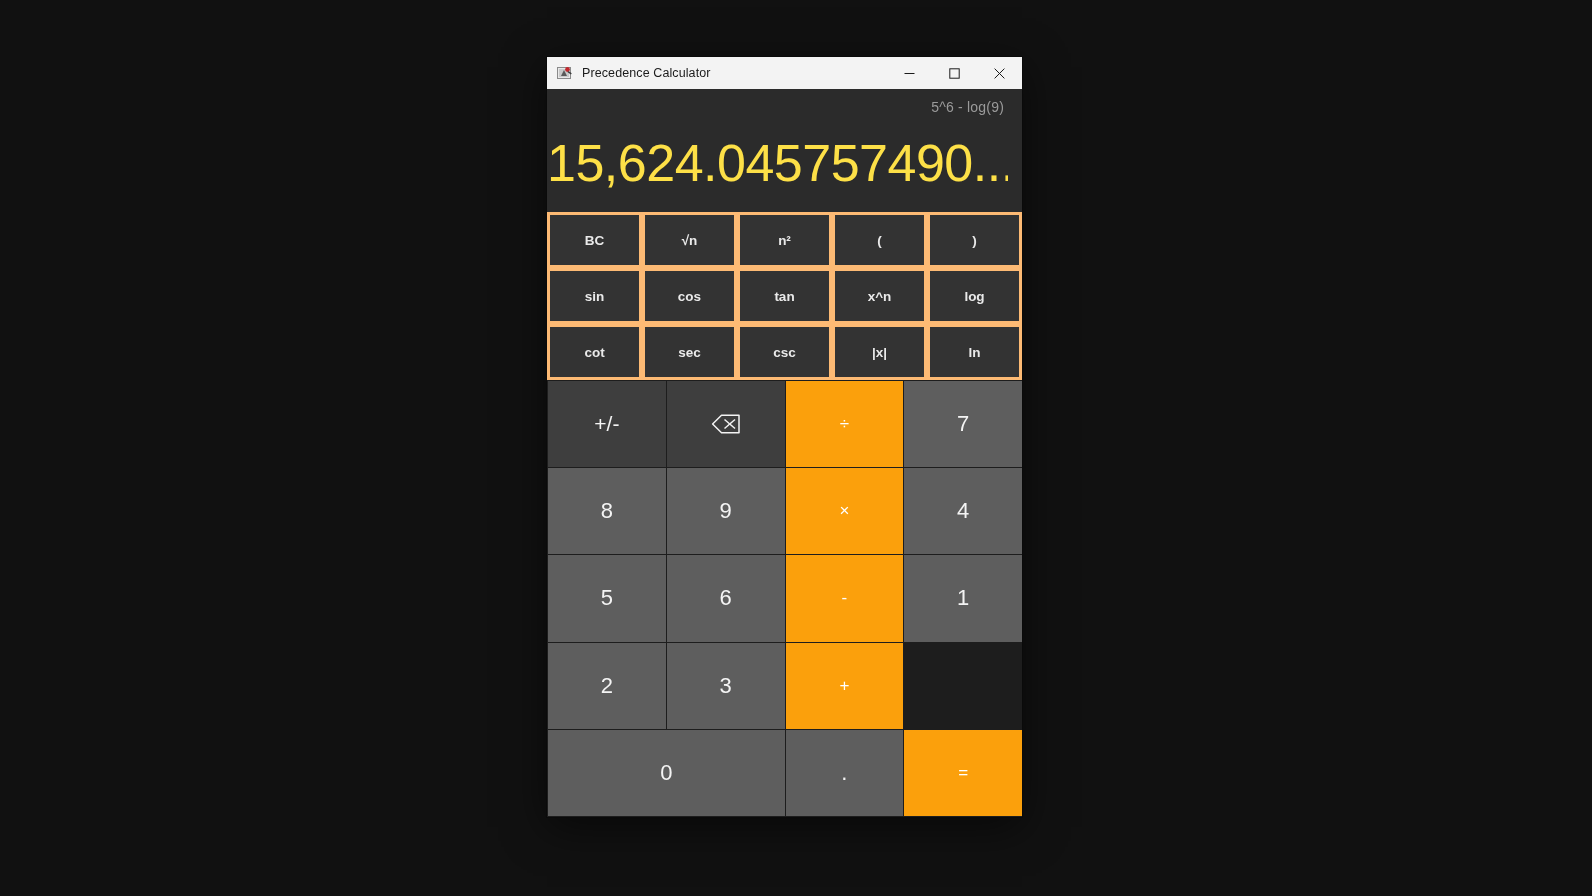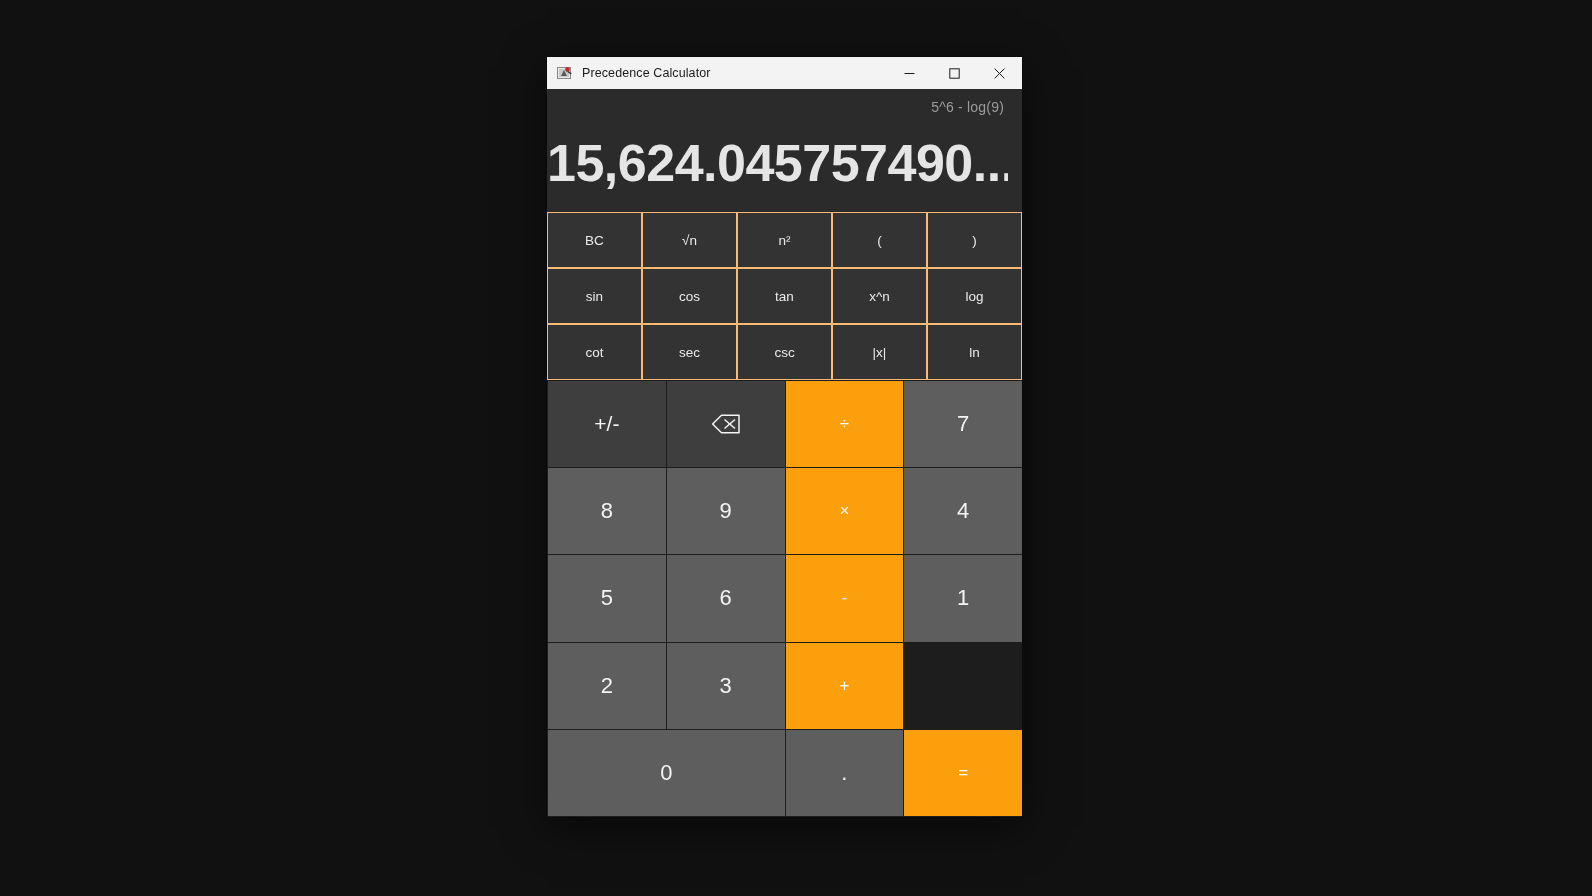--- a/index.html
+++ b/index.html
@@ -95,50 +95,51 @@
     font-size: 14px;
     padding-top: 10px;
     padding-right: 4px;
     min-height: 20px;
     letter-spacing: 0.2px;
     overflow: hidden;
     white-space: nowrap;
     padding-left: 47px;
   }
   .result {
-    color: #e5e5e5;
+    color: #fde047;
     font-size: 52px;
-    font-weight: 700;
+    font-weight: 400;
     line-height: 1.05;
     padding-top: 17px;
     padding-right: 2px;
     white-space: nowrap;
     overflow: hidden;
     letter-spacing: -0.5px;
   }
 
   
   .sci-grid {
     flex: 0 0 auto;
     display: grid;
     grid-template-columns: repeat(5, 1fr);
     grid-auto-rows: 56px;
     background: #2b2b2b;
   }
   .sci-btn {
     background: #333333;
-    border: 1px solid #fdba74;
+    border: 3px solid #fdba74;
     color: #eaeaea;
     font-size: 13.5px;
     display: flex;
     align-items: center;
     justify-content: center;
     cursor: default;
     box-sizing: border-box;
     margin: 0;
+    font-weight: bold;
   }
 
   
   .keypad {
     flex: 1 1 auto;
     display: grid;
     grid-template-columns: repeat(4, 1fr);
     grid-template-rows: repeat(5, 1fr);
     background: #1d1d1d;
     gap: 1px;

